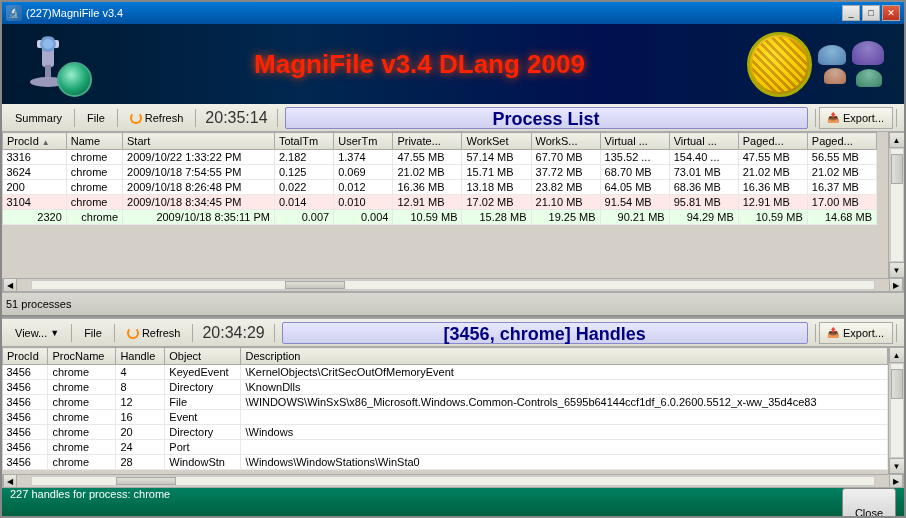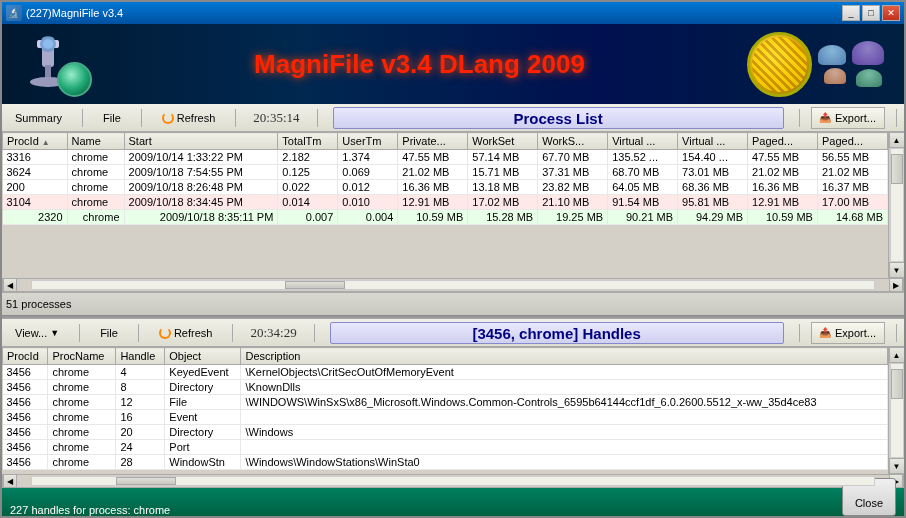--- a/index.html
+++ b/index.html
@@ -82,50 +82,49 @@
     }
 
     
     .toolbar {
       background: linear-gradient(to bottom, #f0f0e8, #ddddd0);
       border-bottom: 1px solid #aaa;
       height: 28px;
       display: flex;
       align-items: center;
       padding: 0 4px;
-      gap: 8px;
+      gap: 0;
     }
     .toolbar-btn {
       height: 22px;
       padding: 0 8px;
       border: 1px solid transparent;
       background: transparent;
       cursor: pointer;
       display: flex;
       align-items: center;
       gap: 3px;
       font-size: 11px;
       color: #000;
     }
     .toolbar-separator {
       width: 1px;
       height: 18px;
       background: #aaa;
       margin: 0 3px;
     }
     .toolbar-time {
-      font-size: 13px;
+      font-size: 16px;
       color: #333;
       padding: 0 6px;
-      font-family: Liberation Serif, serif;
     }
     .toolbar-title {
       flex: 1;
       text-align: center;
-      font-size: 15px;
+      font-size: 18px;
       font-weight: bold;
       color: #000080;
       background: linear-gradient(to bottom, #e8e8ff, #d0d0f0);
       height: 22px;
       line-height: 22px;
       border: 1px solid #8888cc;
       border-radius: 2px;
       margin: 0 4px;
     }
     .export-btn {
@@ -256,21 +255,21 @@
       padding: 18px 12px;
       cursor: pointer;
       font-size: 11px;
       height: 22px;
     }
 
     .bottom-status {
       background: linear-gradient(to bottom, #008060, #006040);
       height: 28px;
       display: flex;
-      align-items: flex-end;
+      align-items: flex-start;
       padding: 0 8px;
       color: white;
       font-size: 11px;
     }
     .bottom-status-text {
       flex: 1;
     }
 
     
     .sort-arrow {
@@ -363,21 +362,21 @@
       <div class="toolbar-title">Process List</div>
       <div class="toolbar-separator"></div>
       <button class="export-btn">
         <span style="color:#ff4400;font-size:10px;">📤</span>
         <span>Export...</span>
       </button>
       <div class="toolbar-separator"></div>
     </div>
 
     <div style="display:flex;flex-direction:column;height:160px;">
-      <div style="display:flex;flex:1;overflow:hidden;">
+      <div style="display:flex;flex:1;overflow:hidden;gap:11px;">
         <div style="flex:1;overflow:hidden;">
           <table>
             <thead>
               <tr>
                 <th>ProcId <span class="sort-arrow">▲</span></th>
                 <th>Name</th>
                 <th>Start</th>
                 <th>TotalTm</th>
                 <th>UserTm</th>
                 <th>Private...</th>
@@ -386,40 +385,40 @@
                 <th>Virtual ...</th>
                 <th>Virtual ...</th>
                 <th>Paged...</th>
                 <th>Paged...</th>
               </tr>
             </thead>
             <tbody id="process-tbody">
             <tr class="row-normal">
                   <td>3316</td>
                   <td>chrome</td>
-                  <td>2009/10/14 1:33:22 PM</td>
+                  <td>2009/10/22 1:33:22 PM</td>
                   <td>2.182</td>
                   <td>1.374</td>
                   <td>47.55 MB</td>
                   <td>57.14 MB</td>
                   <td>67.70 MB</td>
                   <td>135.52 ...</td>
                   <td>154.40 ...</td>
                   <td>47.55 MB</td>
                   <td>56.55 MB</td>
                 </tr>
                 <tr class="row-normal">
                   <td>3624</td>
                   <td>chrome</td>
                   <td>2009/10/18 7:54:55 PM</td>
                   <td>0.125</td>
                   <td>0.069</td>
                   <td>21.02 MB</td>
                   <td>15.71 MB</td>
-                  <td>37.31 MB</td>
+                  <td>37.72 MB</td>
                   <td>68.70 MB</td>
                   <td>73.01 MB</td>
                   <td>21.02 MB</td>
                   <td>21.02 MB</td>
                 </tr>
                 <tr class="row-normal">
                   <td>200</td>
                   <td>chrome</td>
                   <td>2009/10/18 8:26:48 PM</td>
                   <td>0.022</td>

